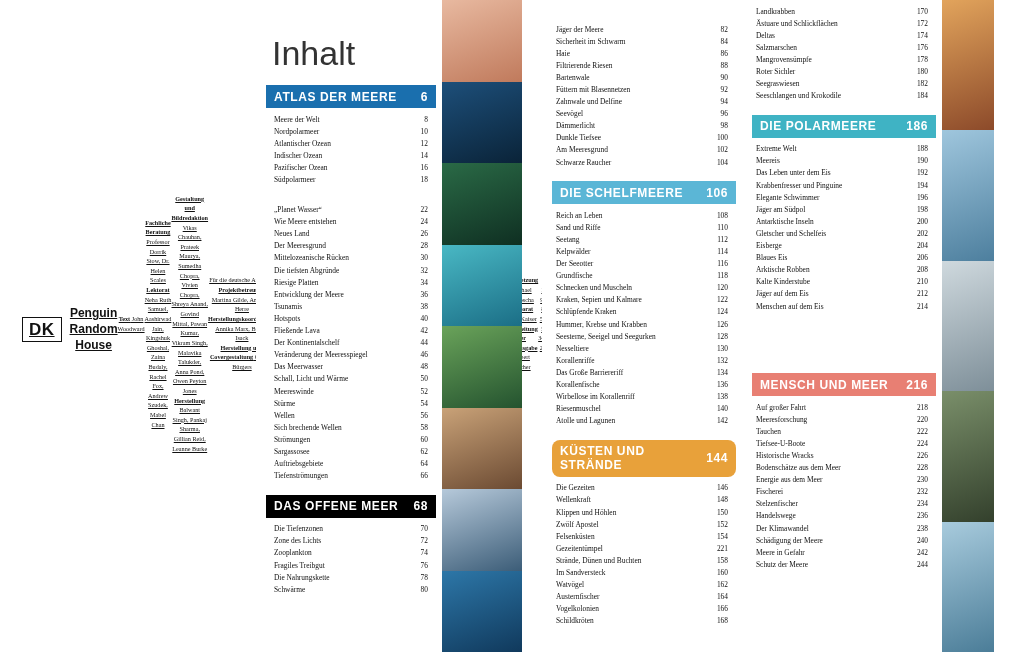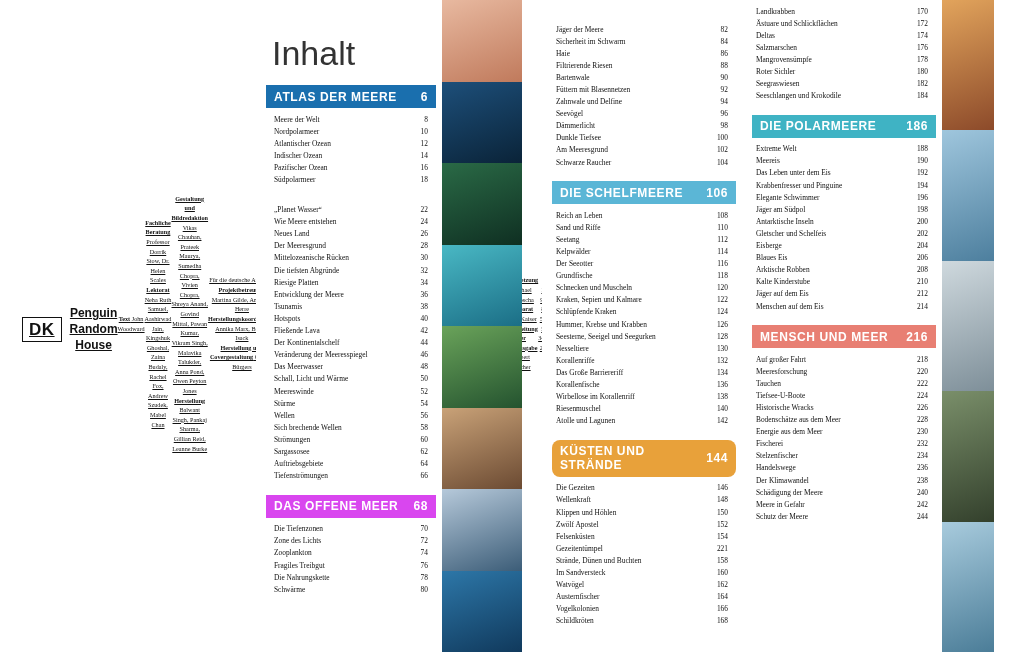--- a/index.html
+++ b/index.html
@@ -263,21 +263,21 @@
           <div class="toc-row">
             <span>Auftriebsgebiete</span>
             <span class="pg">64</span>
           </div>
           <div class="toc-row">
             <span>Tiefenströmungen</span>
             <span class="pg">66</span>
           </div>
         </div>
         <div style="height: 13px;"></div>
-        <div class="sec-head" style="background: #d946ef;">
+        <div class="sec-head" style="background: #000000;">
           <span>DAS OFFENE MEER</span>
           <span>68</span>
         </div>
         <div class="toc-list">
           <div class="toc-row">
             <span>Die Tiefenzonen</span>
             <span class="pg">70</span>
           </div>
           <div class="toc-row">
             <span>Zone des Lichts</span>
@@ -596,21 +596,21 @@
           <div class="toc-row">
             <span>Jäger auf dem Eis</span>
             <span class="pg">212</span>
           </div>
           <div class="toc-row">
             <span>Menschen auf dem Eis</span>
             <span class="pg">214</span>
           </div>
         </div>
         <div style="height: 13px;"></div>
-        <div class="sec-head" style="background: rgb(232, 127, 115);">
+        <div class="sec-head" style="background: rgb(232, 127, 115); margin-top: 48px;">
           <span>MENSCH UND MEER</span>
           <span>216</span>
         </div>
         <div class="toc-list">
           <div class="toc-row">
             <span>Auf großer Fahrt</span>
             <span class="pg">218</span>
           </div>
           <div class="toc-row">
             <span>Meeresforschung</span>

